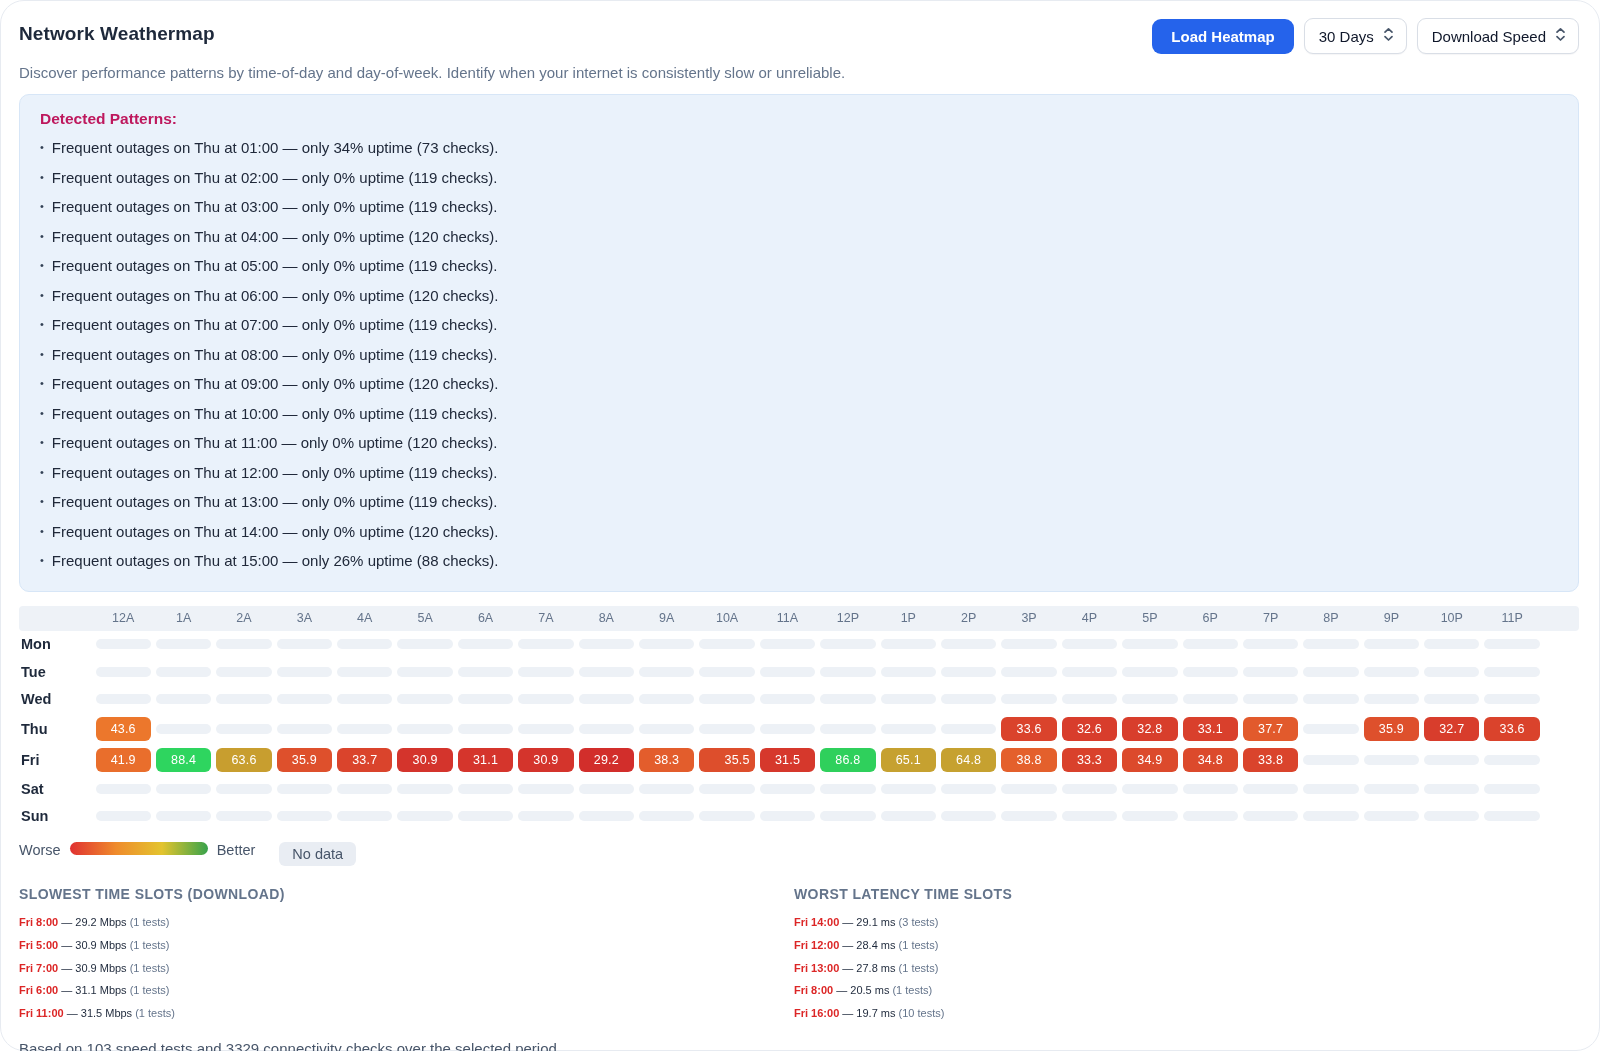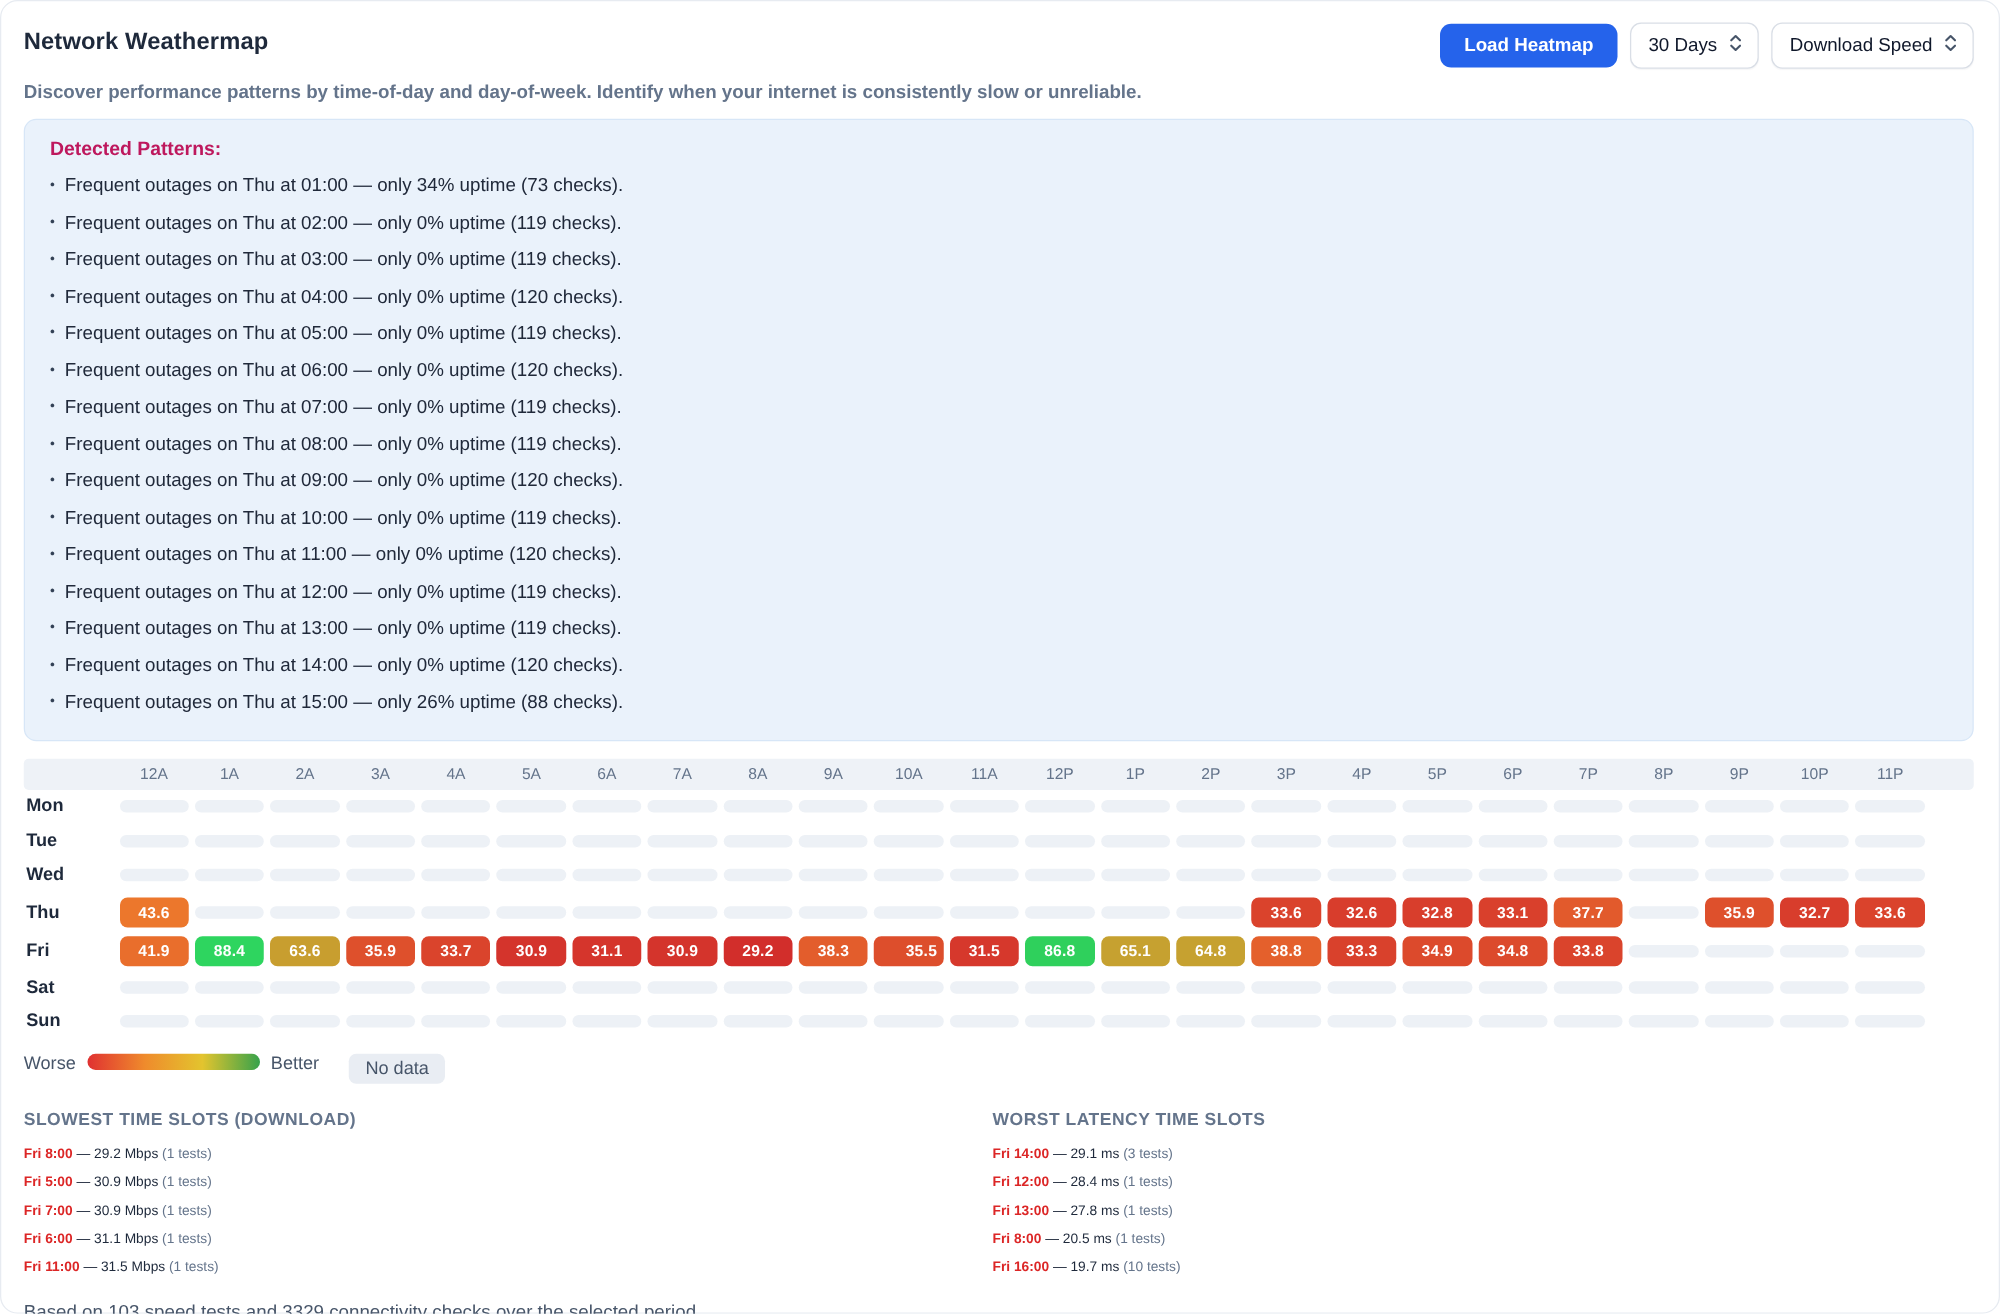--- a/index.html
+++ b/index.html
@@ -4,39 +4,39 @@
 <style>
   * { margin:0; padding:0; box-sizing:border-box; }
   html,body { background:#fff; }
   body {
     width:1600px; height:1051px;
     font-family:"Liberation Sans","DejaVu Sans",sans-serif;
     color:#1e293b; position:relative; overflow:hidden;
   }
   .card {
     position:absolute; inset:0;
-    border:1px solid #e7ebf1; border-radius:14px;
+    border:1px solid #e7ebf1; border-radius:24px;
     padding:22px 20px 18px 18px; background:#fff;
   }
   
   .hdr { display:flex; justify-content:space-between; align-items:flex-start; }
   .title { font-size:19px; font-weight:700; color:#1e293b; letter-spacing:.1px; }
   .controls { display:flex; gap:10px; align-items:center; margin-top:-5px; }
   .btn-primary {
     background:#2563eb; color:#fff; font-weight:700; font-size:15px;
     border:none; border-radius:9px; padding:9px 19px; cursor:pointer;
     font-family:inherit;
   }
   .select {
     display:flex; align-items:center; gap:9px; background:#fff;
     border:1px solid #d9dee6; border-radius:9px; padding:8px 12px 8px 14px;
     font-size:15px; color:#0f172a; box-shadow:0 1px 1px rgba(16,24,40,.04);
     cursor:pointer;
   }
-  .subtitle { margin-top:10px; font-size:15px; color:#64748b;font-weight:bold; }
+  .subtitle { margin-top:10px; font-size:15px; color:#64748b; }
 
   
   .patterns {
     margin-top:13px; background:#eaf2fb; border:1px solid #d7e6f7;
     border-radius:10px; padding:15px 20px 14px 20px;
   }
   .patterns h3 { font-size:15.5px; font-weight:700; color:#be185d; margin-bottom:6px; }
   .patterns ul { list-style:none; }
   .patterns li { font-size:15px; color:#20293a; line-height:27.5px; }
   .patterns li::before { content:"•"; font-size:11px; margin-right:8px; position:relative; top:-2px; color:#334155; }
@@ -45,21 +45,21 @@
   .hm { margin-top:14px; }
   .hm-grid-row { display:grid; grid-template-columns:74px repeat(24,60.4px); align-items:center; }
   .hm-head { background:#eef2f7; border-radius:4px; height:25px; }
   .hour-lab { text-align:center; font-size:12.5px; color:#64748b; }
   .hm-row { height:27.5px; }
   .hm-row.tall { height:31px; }
   .day-lab { font-size:14.5px; font-weight:700; color:#1e293b; padding-left:2px; }
   .cellwrap { padding:0 2.5px; }
   .bar-empty { height:10px; background:#edf1f6; border-radius:5px; }
   .bar-fill {
-    height:24px; border-radius:6px; color:#fff; font-size:12.5px; font-weight:700;
+    height:24px; border-radius:6px; color:#fff; font-size:12.5px; font-weight:400;
     display:flex; align-items:center; justify-content:center; letter-spacing:.2px;
   }
 
   
   .legend { display:flex; align-items:flex-start; margin-top:12px; font-size:14.5px; color:#475569; }
   .grad { width:138px; height:13px; border-radius:7px; margin:0 9px; }
   .nodata { background:#e9edf3; color:#475569; border-radius:6px; padding:4px 13px; margin-left:24px; font-size:14.5px; }
 
   
   .slots { display:grid; grid-template-columns:775px 1fr; margin-top:20px; }

